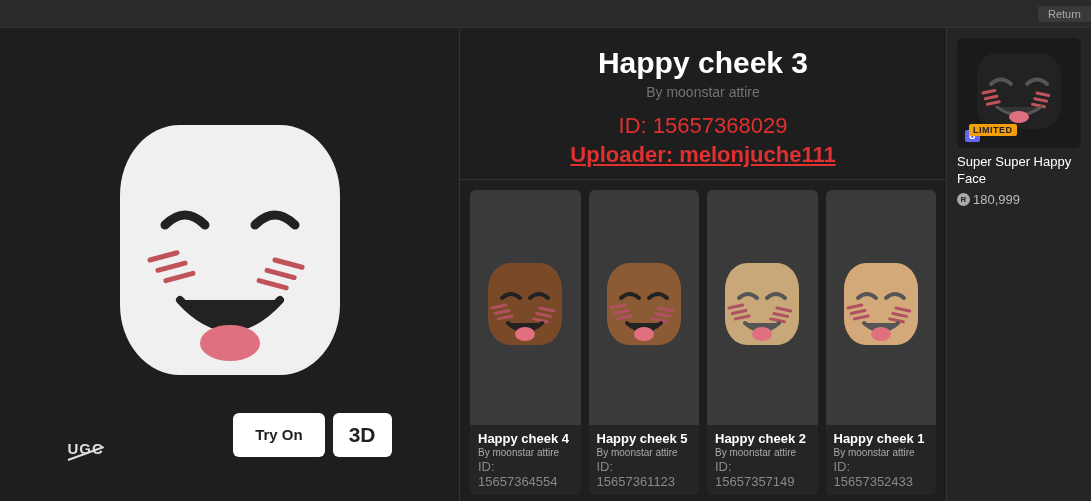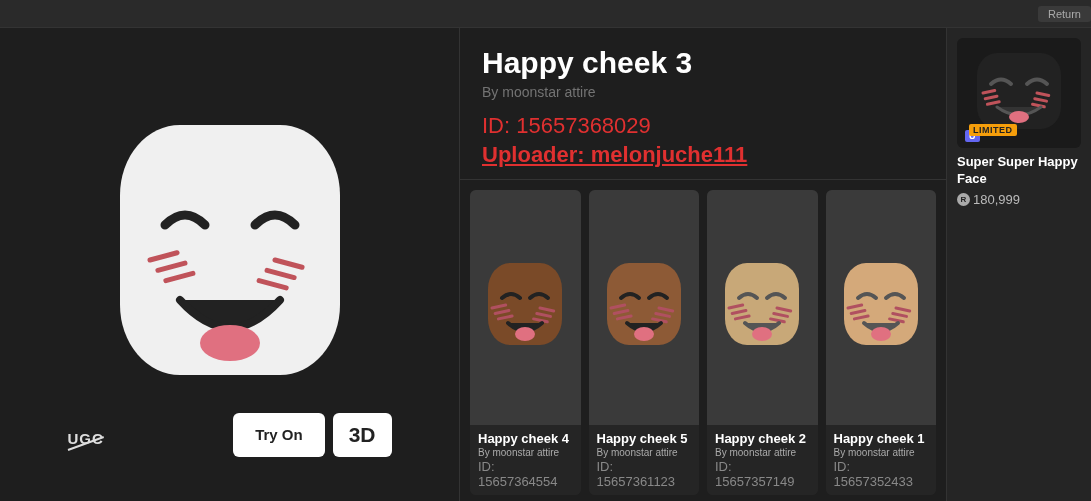--- a/index.html
+++ b/index.html
@@ -54,21 +54,21 @@
       position: relative;
     }
     
     .face-container {
       position: relative;
       width: 280px;
       height: 320px;
     }
     .ugc-badge {
       position: absolute;
-      bottom: 24px;
+      bottom: 14px;
       left: 18px;
       color: #fff;
       font-size: 13px;
       font-weight: bold;
       opacity: 0.85;
     }
     .ugc-badge .ugc-text {
       font-size: 15px;
       font-weight: 900;
       letter-spacing: 1px;
@@ -112,20 +112,21 @@
     .right-panel {
       flex: 1;
       background: #1e1e1e;
       display: flex;
       flex-direction: column;
       overflow: hidden;
     }
     .info-section {
       padding: 18px 22px 10px 22px;
       border-bottom: 1px solid #333;
+      text-align: center;
     }
     .item-title {
       font-size: 30px;
       font-weight: 900;
       color: #fff;
       margin-bottom: 4px;
     }
     .item-creator {
       font-size: 14px;
       color: #bbb;
@@ -233,21 +234,21 @@
       background: #6366f1;
       color: #fff;
       font-size: 9px;
       font-weight: 900;
       padding: 1px 4px;
       border-radius: 2px;
       margin-left: 2px;
     }
     .featured-name {
       font-size: 13px;
-      font-weight: 700;
+      font-weight: 400;
       color: #fff;
       line-height: 1.3;
     }
     .featured-price {
       font-size: 13px;
       color: #bbb;
       margin-top: 4px;
       display: flex;
       align-items: center;
       gap: 3px;

